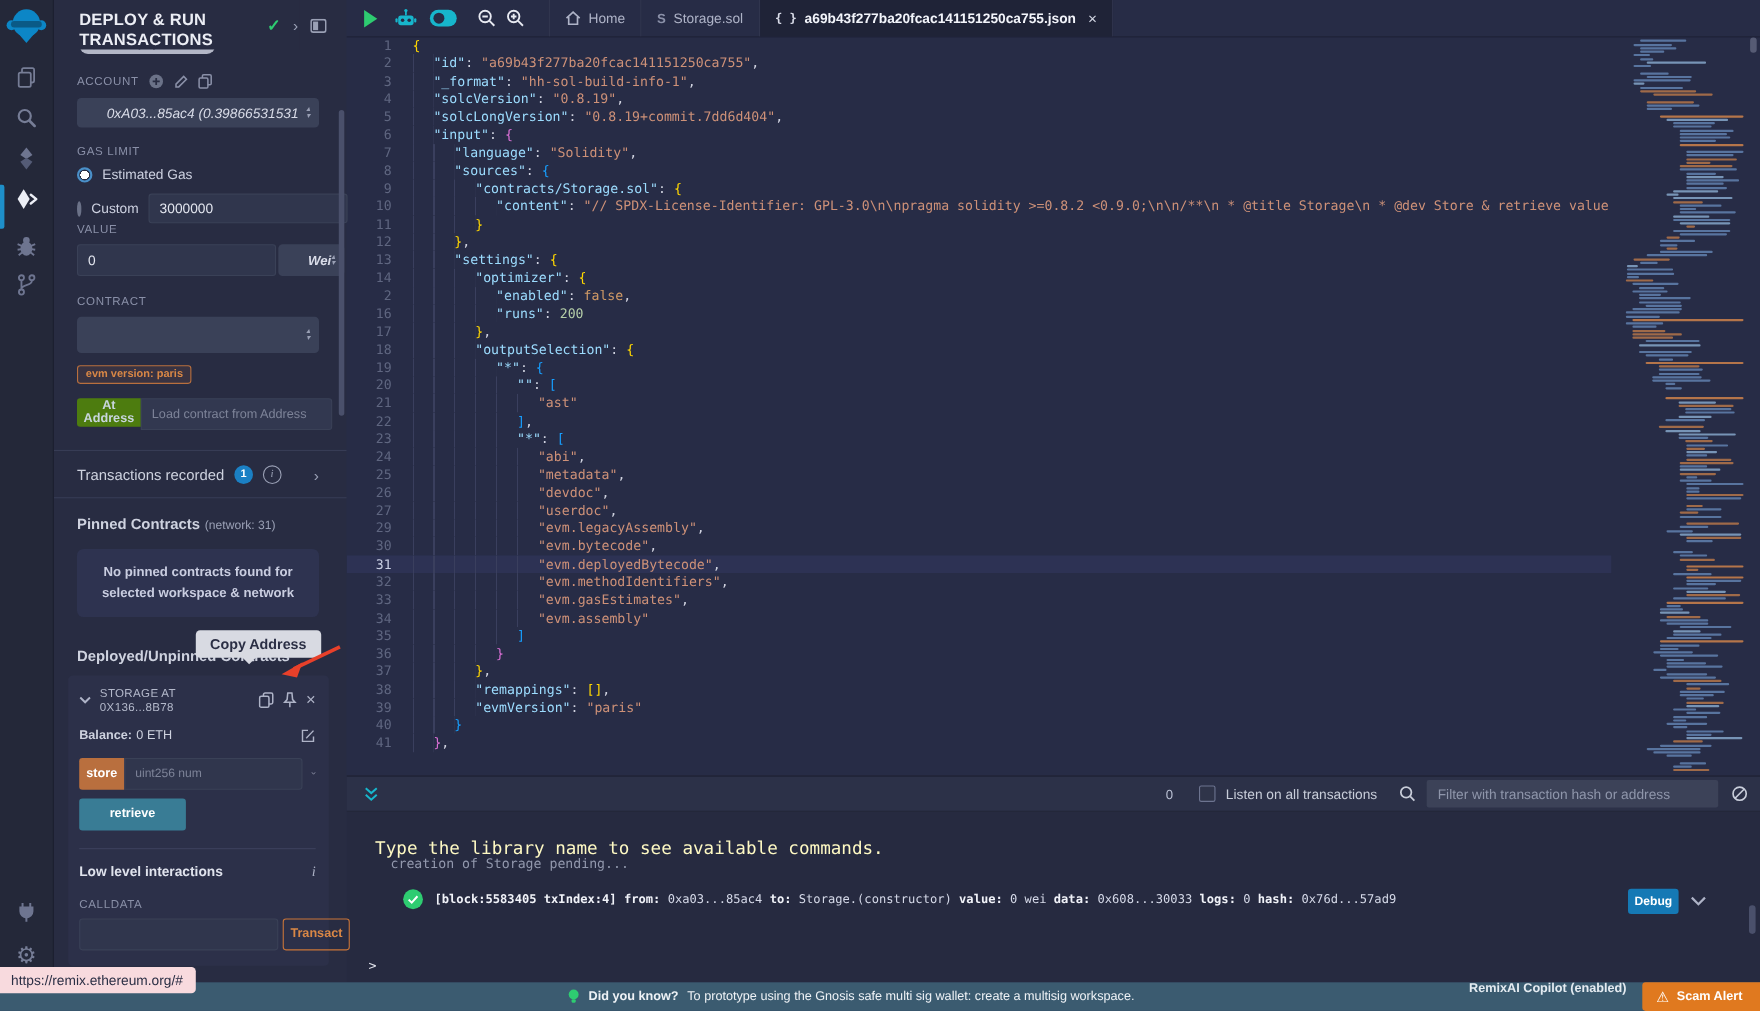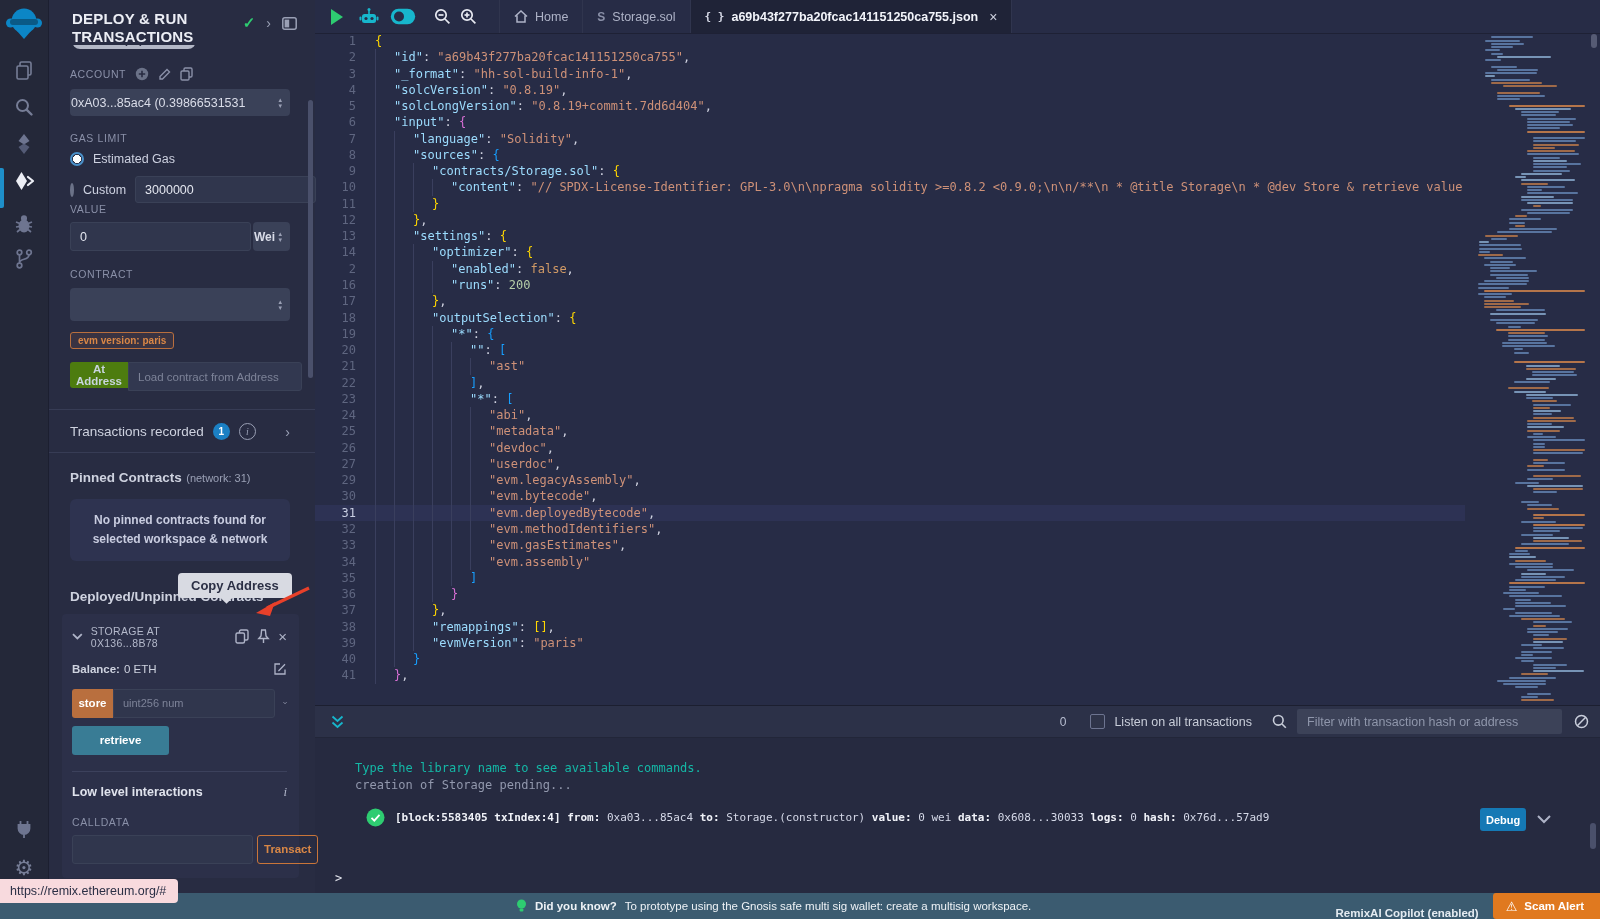--- a/index.html
+++ b/index.html
@@ -12,21 +12,21 @@
   
   #panel{position:absolute;left:48px;top:0;width:267px;height:893px;background:#282c42;z-index:3;}
   #panel-title{position:relative;z-index:2;background:#282c42;padding:10px 0 0 24px;width:200px;
     font-size:15px;font-weight:bold;color:#eceef5;line-height:1.18;letter-spacing:.2px;}
   #network-badge{position:absolute;top:31px;left:24px;background:#b3b7c6;color:#272b41;font-size:10.5px;
     font-weight:bold;padding:3px 10px;border-radius:8px;z-index:1;clip-path:inset(5px 0 0 0);}
   #panel-head-icons{position:absolute;top:14px;right:18px;display:flex;gap:11px;align-items:center;z-index:3;}
   .lbl{font-size:10.5px;font-weight:normal;color:#8a90a8;letter-spacing:.6px;}
   .prow{margin:0 25px 0 22px;}
   .pselect{height:27px;background:#3a4158;border-radius:4px;display:flex;align-items:center;
-    color:#d9dce8;font-size:12.5px;padding:0 8px 0 1px;}
+    color:#d9dce8;font-size:12.5px;padding:0 8px 0 27px;font-style:italic;}
   .stepper{margin-left:auto;color:#9aa0b5;font-size:7px;line-height:6px;text-align:center;}
   .pinput{background:#30364d;border:1px solid #3a4157;border-radius:3px;color:#e3e6ef;font-size:12.5px;
     padding:0 9px;height:27px;box-sizing:border-box;font-family:"Liberation Sans",sans-serif;outline:none;}
   .pinput::placeholder{color:#7d8398;}
   .radio{width:14px;height:14px;border-radius:50%;box-sizing:border-box;display:inline-block;}
   .radio.on{border:2px solid #4a90c9;background:radial-gradient(circle,#fff 0 4px,transparent 4px);}
   .radio.off{border:2px solid #6b7288;}
   .divider{height:1px;background:#373c55;margin:0;}
   .icbtn{color:#9aa0b5;cursor:pointer;display:inline-flex;align-items:center;}
   #tooltip{position:absolute;left:130px;top:573px;background:#d8dae2;color:#2b2f45;font-size:13px;
@@ -620,21 +620,21 @@
         </svg>
       </span>
     <input id="term-filter" style="margin-left: 10px;" placeholder="Filter with transaction hash or address">
     <span style="margin:0 11px 0 12px">
       <svg width="15" height="15" viewBox="0 0 15 15" stroke="#c9cedb" fill="none" stroke-width="1.5">
           <circle cx="7.5" cy="7.5" r="6"></circle>
           <line x1="3.3" y1="11.7" x2="11.7" y2="3.3"></line>
         </svg>
       </span>
   </div>
-  <div class="mono" style="position:absolute;left:40px;top:56px;font-size:12px;color:#14b8a6">Type the library name to see available commands.</div>
+  <div class="mono" style="position:absolute;left:26px;top:56px;font-size:16px;color:#fef9c3">Type the library name to see available commands.</div>
   <div class="mono" style="position:absolute;left:40px;top:73px;font-size:12px;color:#9298ad">creation of Storage pending...</div>
   <div id="tx-row">
     <svg width="19" height="19" viewBox="0 0 19 19">
       <circle cx="9.5" cy="9.5" r="9" fill="#2ecc71"></circle>
         <path d="M5.5 9.8 L8.3 12.6 L13.5 6.8" stroke="#fff" stroke-width="1.8" fill="none"></path>
       </svg>
     <span id="tx-text" class="mono" style="font-size:11px;color:#d5d9e8;white-space:nowrap"><span style="font-weight: bold; color: rgb(240, 242, 248);">[block:5583405 txIndex:4]</span><span style="font-weight: bold; color: rgb(240, 242, 248);"> from:</span><span> 0xa03...85ac4</span><span style="font-weight: bold; color: rgb(240, 242, 248);"> to:</span><span> Storage.(constructor)</span><span style="font-weight: bold; color: rgb(240, 242, 248);"> value:</span><span> 0 wei</span><span style="font-weight: bold; color: rgb(240, 242, 248);"> data:</span><span> 0x608...30033</span><span style="font-weight: bold; color: rgb(240, 242, 248);"> logs:</span><span> 0</span><span style="font-weight: bold; color: rgb(240, 242, 248);"> hash:</span><span> 0x76d...57ad9</span></span>
   </div>
   <button id="debug-btn">Debug</button>
   <svg style="position:absolute;left:1222px;top:110px" width="14" height="9" viewBox="0 0 14 9">
@@ -646,21 +646,21 @@
 
 <div id="statusbar">
   <div style="position:absolute;left:516px;display:flex;align-items:center;gap:8px">
     <svg width="11" height="15" viewBox="0 0 11 15">
       <circle cx="5.5" cy="5" r="4.5" fill="#2ecc71"></circle>
         <rect x="3.6" y="9.5" width="3.8" height="3" rx="1" fill="#2ecc71"></rect>
       </svg>
     <span style="font-size:11.5px;font-weight:bold">Did you know?</span>
     <span style="font-size:11.5px">To prototype using the Gnosis safe multi sig wallet: create a multisig workspace.</span>
   </div>
-  <div style="margin-left:auto;display:flex;align-items:flex-end">
+  <div style="margin-left:auto;display:flex;align-items:flex-start">
     <span style="font-size:11.5px;color:#e4ebf1;font-weight:bold;margin-right:14px">RemixAI Copilot (enabled)</span>
     <div id="scam-badge">
       <span style="font-size:13px;font-weight:normal">⚠</span>
       <span>Scam Alert</span>
     </div>
   </div>
 </div>
 <div id="url-tip">https://remix.ethereum.org/#</div>
 
 </body></html>

